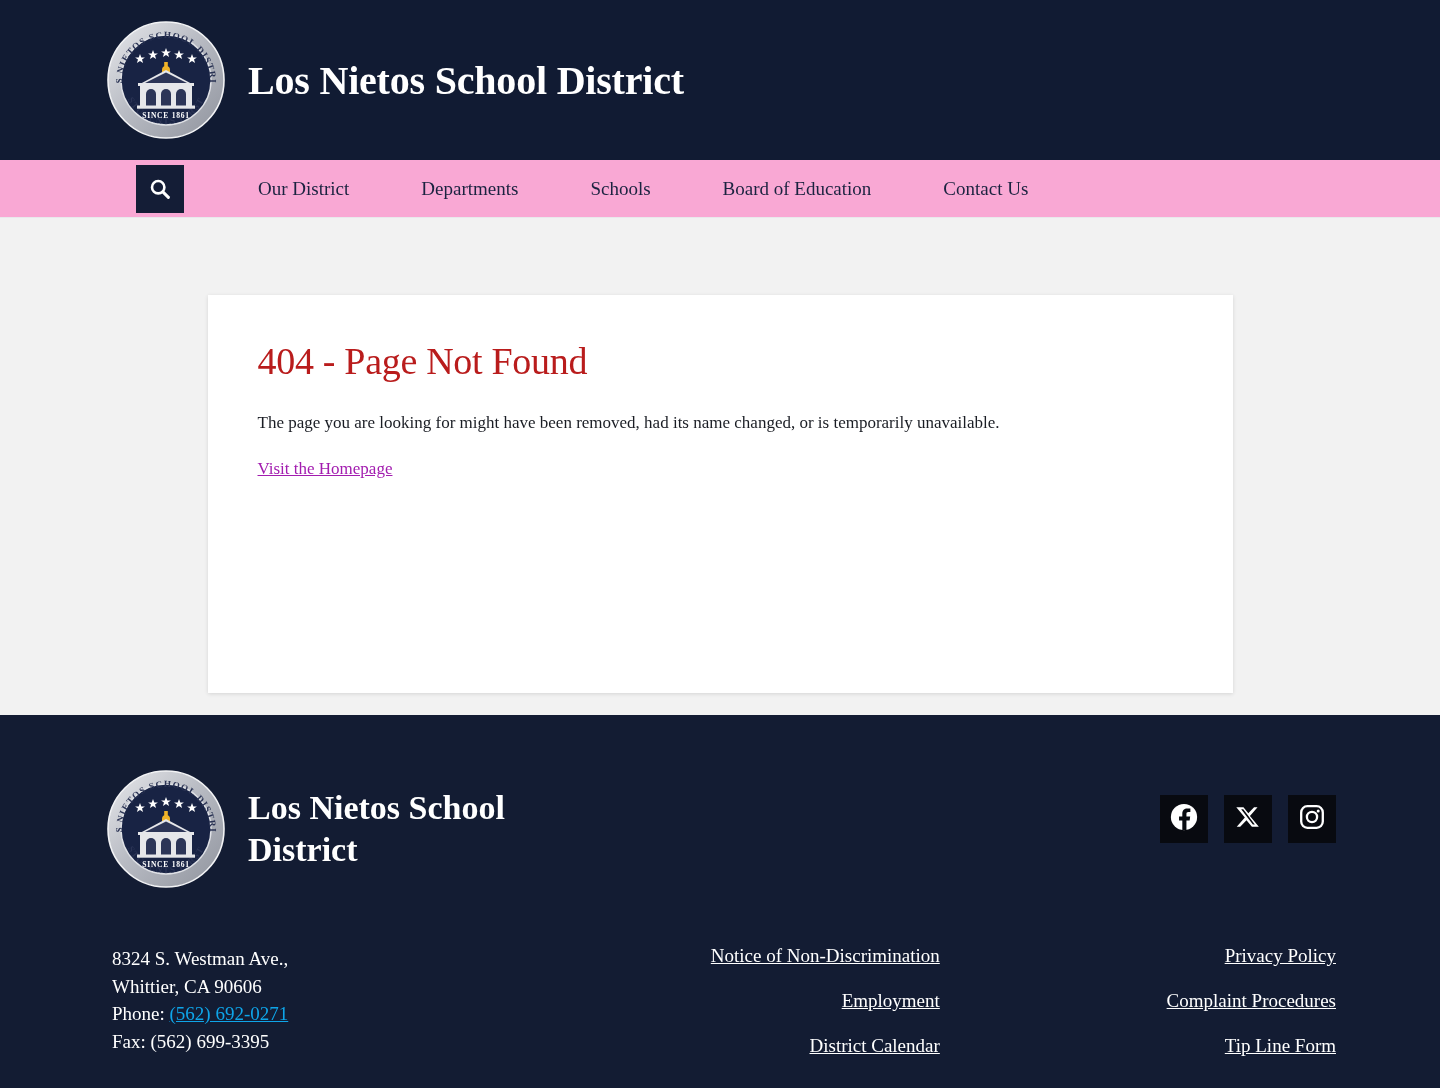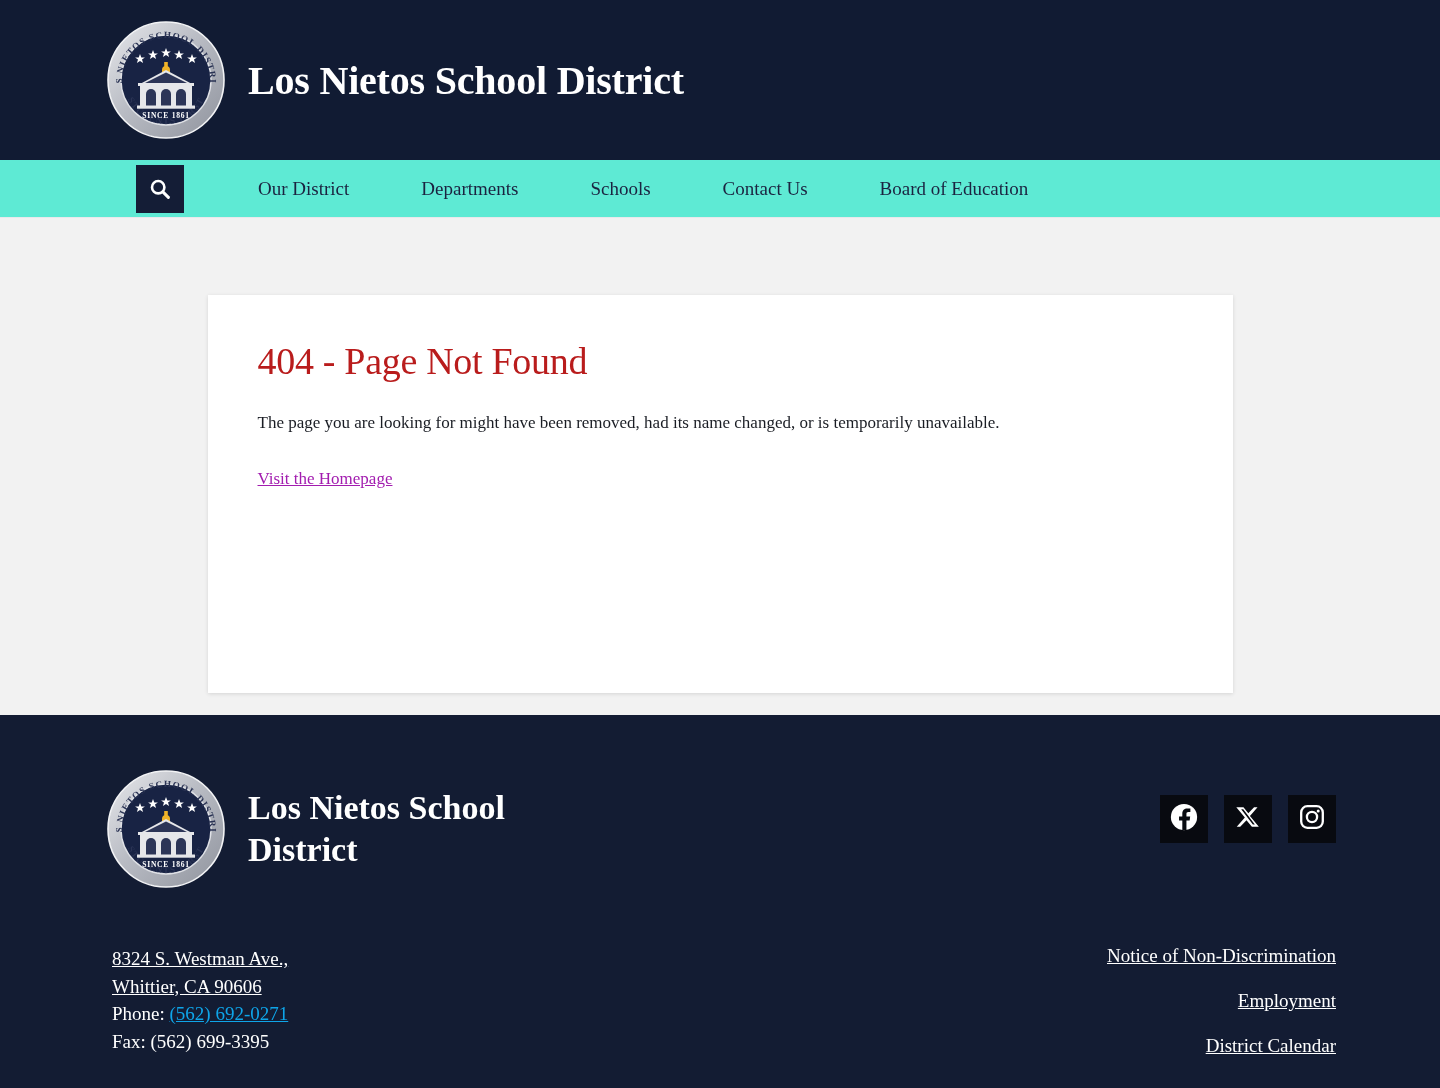--- a/index.html
+++ b/index.html
@@ -42,21 +42,21 @@
     font-family: "Liberation Serif", serif;
     font-weight: 700;
     font-size: 40px;
     letter-spacing: -0.2px;
     margin-left: 20px;
     white-space: nowrap;
   }
 
   
   .nav-bar {
-    background: #5eead4;
+    background: #f9a8d4;
     height: 58px;
     display: flex;
     align-items: stretch;
     position: relative;
     border-bottom: 1px solid #e9e9ec;
   }
   .nav-inner {
     width: 1232px;
     margin: 0 auto;
     display: flex;
@@ -112,21 +112,21 @@
     font-size: 38px;
     font-weight: 400;
     color: #b91c1c;
     letter-spacing: -0.3px;
     margin-bottom: 28px;
   }
   .page-text {
     font-family: "Liberation Serif", serif;
     font-size: 17px;
     color: #1a1d24;
-    margin-bottom: 34px;
+    margin-bottom: 24px;
     line-height: 1.4;
   }
   .home-link {
     font-family: "Liberation Serif", serif;
     font-size: 17px;
     color: #a21caf;
     text-decoration: underline;
     cursor: pointer;
     display: inline-block;
   }
@@ -192,21 +192,20 @@
     width: 380px;
     flex: 0 0 380px;
     color: #ffffff;
     font-family: "Liberation Serif", serif;
     font-size: 19px;
     line-height: 1.45;
     padding-left: 8px;
   }
   .addr-link {
     color: #ffffff;
-    text-decoration: underline;
     cursor: pointer;
     display: block;
   }
   .addr-line {
     color: #ffffff;
     white-space: nowrap;
   }
   .inline-link {
     color: #0ea5e9;
     text-decoration: underline;
@@ -290,22 +289,22 @@
         <svg width="24" height="24" viewBox="0 0 24 24" aria-hidden="true">
           <circle cx="10.2" cy="10.2" r="6.2" fill="none" stroke="#ffffff" stroke-width="2.6"></circle>
           <line x1="14.9" y1="14.9" x2="20.4" y2="20.4" stroke="#ffffff" stroke-width="3" stroke-linecap="round"></line>
         </svg>
       </span>
     </button>
     <ul class="nav-list">
       <li class="nav-item">Our District</li>
       <li class="nav-item">Departments</li>
       <li class="nav-item">Schools</li>
+      <li class="nav-item">Board of Education</li>
       <li class="nav-item">Contact Us</li>
-      <li class="nav-item">Board of Education</li>
     </ul>
   </div>
 </nav>
 
 <main class="main-wrap">
   <div class="content-card">
     <h1 class="page-title">404 - Page Not Found</h1>
     <p class="page-text">The page you are looking for might have been removed, had its name changed, or is temporarily unavailable.</p>
     <a class="home-link">Visit the Homepage</a>
   </div>
@@ -395,16 +394,21 @@
         <div class="addr-line"><span>Phone:</span> <a class="inline-link">(562) 692-0271</a></div>
         <div class="addr-line">Fax: (562) 699-3395</div>
       </div>
 
       <div class="fcol-links mid">
         <a class="flink">Notice of Non-Discrimination</a>
         <a class="flink">Employment</a>
         <a class="flink">District Calendar</a>
       </div>
 
+      <div class="fcol-links">
+        <a class="flink">Privacy Policy</a>
+        <a class="flink">Complaint Procedures</a>
+        <a class="flink">Tip Line Form</a>
+      </div>
     </div>
 
   </div>
 </footer>
 
 </body></html>

